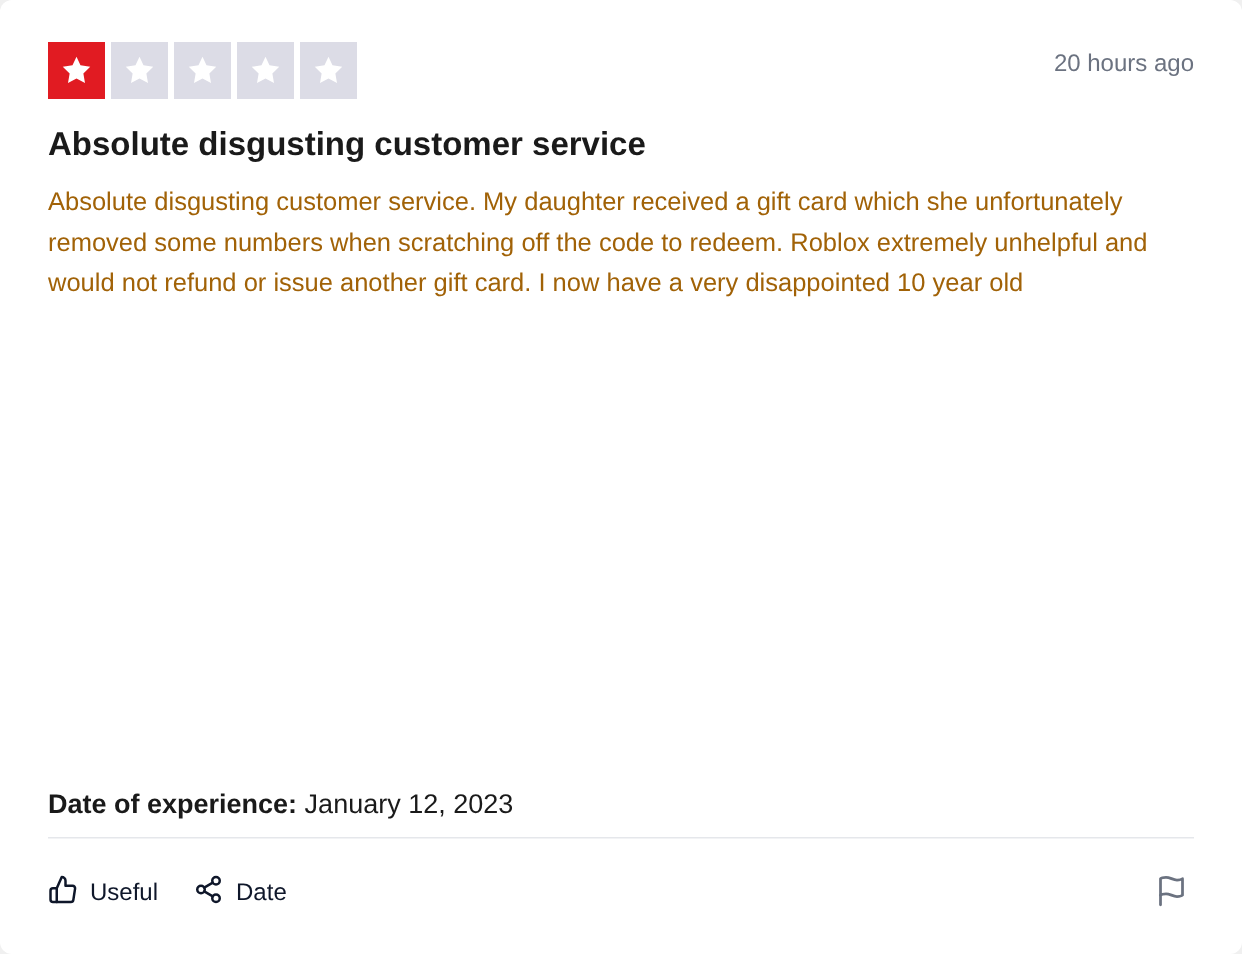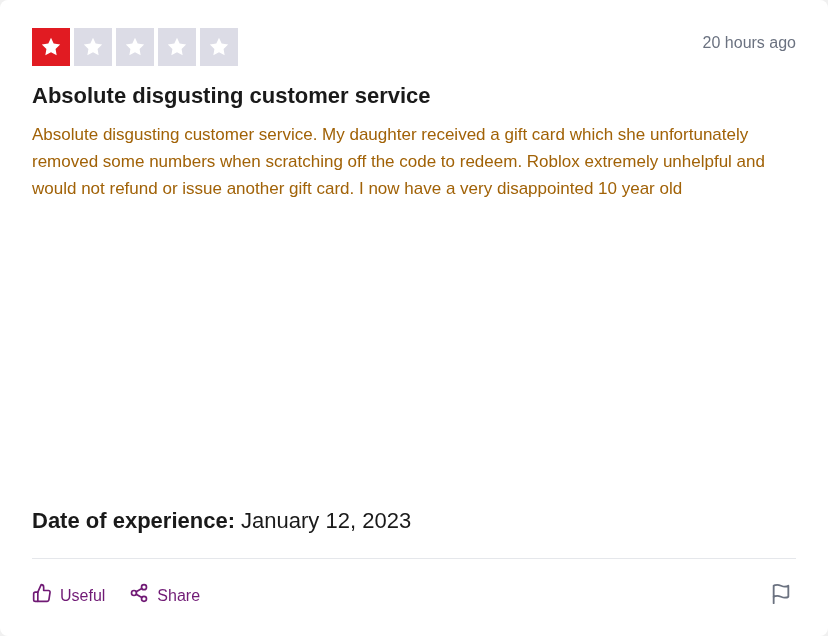--- a/index.html
+++ b/index.html
@@ -79,23 +79,23 @@
 
     .review-body {
       font-size: 17px;
       color: #a16207;
       line-height: 1.6;
       margin-bottom: 20px;
       flex: 1;
     }
 
     .date-of-experience {
-      font-size: 22px;
+      font-size: 18px;
       color: #1a1a1a;
-      margin-bottom: 24px;
+      margin-bottom: 11px;
     }
 
     .date-of-experience span.label {
       font-weight: 700;
     }
 
     .divider {
       border: none;
       border-top: 1px solid #e5e7eb;
       margin-bottom: 16px;
@@ -115,21 +115,21 @@
     }
 
     .action-btn {
       display: flex;
       align-items: center;
       gap: 8px;
       background: none;
       border: none;
       cursor: pointer;
       font-size: 16px;
-      color: #701a75;
+      color: #0f172a;
       padding: 4px 0;
     }
 
     .action-btn .btn-icon {
       font-size: 18px;
     }
 
     .flag-btn {
       background: none;
       border: none;
@@ -205,21 +205,21 @@
       <button class="action-btn">
         <span class="btn-icon">
           <svg width="20" height="20" viewBox="0 0 24 24" fill="none" stroke="currentColor" stroke-width="2" stroke-linecap="round" stroke-linejoin="round">
             <circle cx="18" cy="5" r="3"></circle>
             <circle cx="6" cy="12" r="3"></circle>
             <circle cx="18" cy="19" r="3"></circle>
             <line x1="8.59" y1="13.51" x2="15.42" y2="17.49"></line>
             <line x1="15.41" y1="6.51" x2="8.59" y2="10.49"></line>
           </svg>
         </span>
-        <span>Share</span>
+        <span>Date</span>
       </button>
     </div>
 
     <button class="flag-btn">
       <span>
         <svg width="22" height="22" viewBox="0 0 24 24" fill="none" stroke="currentColor" stroke-width="2" stroke-linecap="round" stroke-linejoin="round">
           <path d="M4 15s1-1 4-1 5 2 8 2 4-1 4-1V3s-1 1-4 1-5-2-8-2-4 1-4 1z"></path>
           <line x1="4" y1="22" x2="4" y2="15"></line>
         </svg>
       </span>

